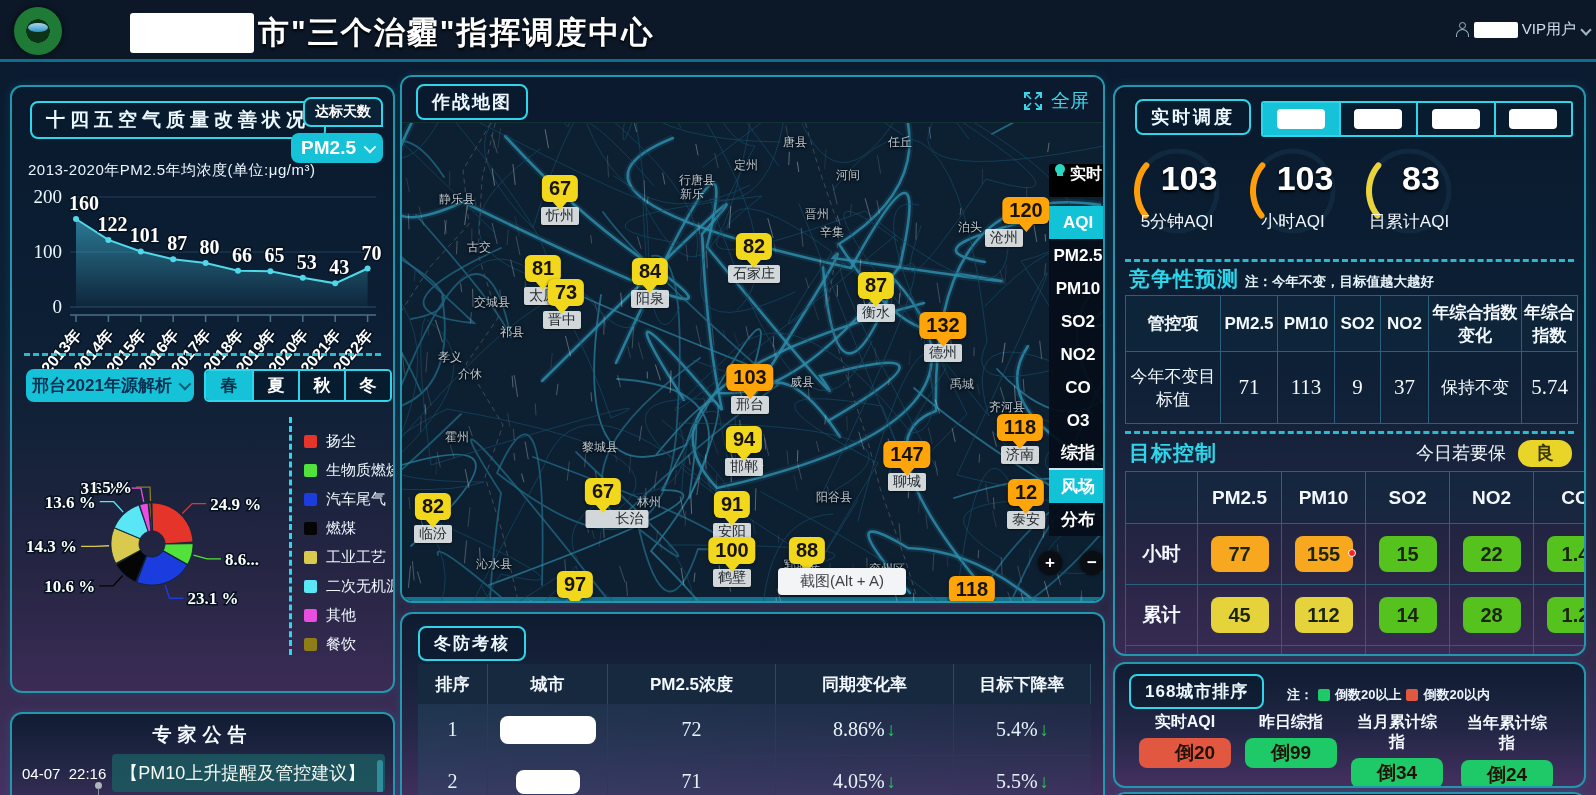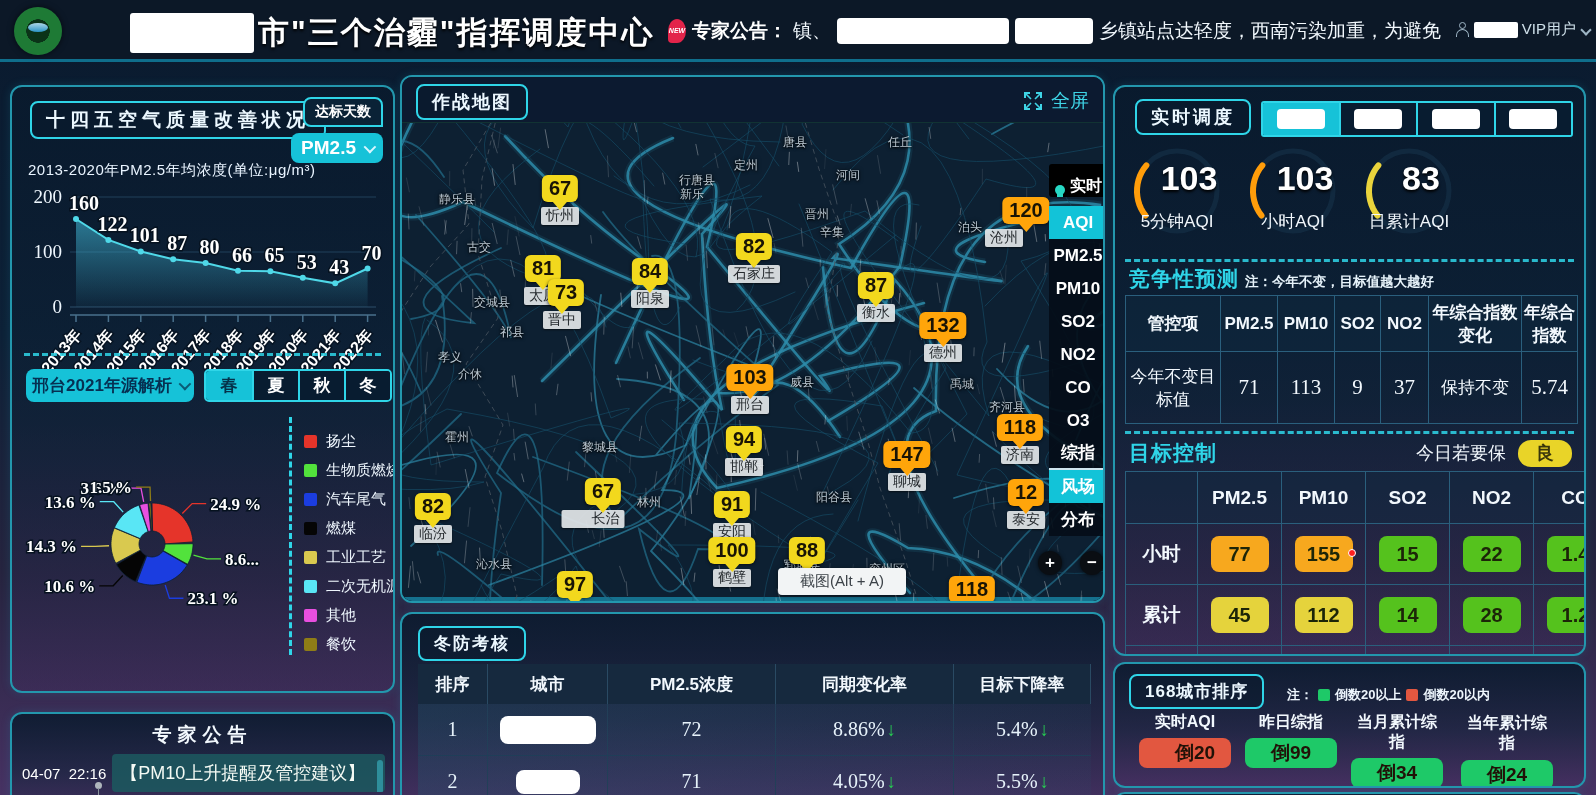--- a/index.html
+++ b/index.html
@@ -99,21 +99,21 @@
   .mk .val{display:block;min-width:32px;padding:2px 7px;border-radius:6px;text-align:center;
            font-size:20px;font-weight:bold;color:#191405;box-shadow:0 1px 3px rgba(0,0,0,.5)}
   .mk .tri{position:absolute;left:50%;top:100%;transform:translateX(-50%);width:0;height:0;
            border:7px solid transparent;border-bottom:none;border-top-width:8px}
   .mk.y .val{background:#f2d81d}.mk.y .tri{border-top-color:#f2d81d}
   .mk.o .val{background:#ffa50a}.mk.o .tri{border-top-color:#ffa50a}
   .mklabel{position:absolute;transform:translate(-50%,0);background:rgba(226,229,231,.93);color:#252a2e;
            font-size:14px;padding:0 5px;border-radius:2px;white-space:nowrap;z-index:4;
            box-shadow:0 1px 2px rgba(0,0,0,.55)}
   .rt-btn{position:absolute;left:647px;top:41px;width:58px;height:33px;background:#000;border-radius:3px;
-          z-index:10;display:flex;align-items:flex-end;justify-content:center;gap:4px;color:#fff;
+          z-index:10;display:flex;align-items:flex-start;justify-content:center;gap:4px;color:#fff;
           font-size:16px;font-weight:bold}
   .cam{width:12px;height:12px;position:relative}
   .cam i{position:absolute;left:1px;top:0;width:10px;height:10px;border-radius:50%;background:#27d8c4}
   .cam b{position:absolute;left:3px;top:9px;width:6px;height:3px;background:#27d8c4}
   #layerMenu{position:absolute;left:647px;top:83px;width:58px;z-index:10;background:rgba(4,13,24,.92)}
   .layer{height:33px;display:flex;align-items:center;justify-content:center;font-size:17px;font-weight:bold;color:#fff}
   .layer.active{background:#12c3d8}
   .layer.divided{border-bottom:2px solid #cfe4ee}
   .zoom-btn{position:absolute;width:24px;height:24px;border-radius:50%;background:#0a0e13;color:#fff;
             z-index:10;display:flex;align-items:center;justify-content:center;font-size:17px;font-weight:bold;
@@ -188,30 +188,20 @@
            font-size:19px;font-weight:bold;color:#211207}
   #panelRC{left:1113px;top:792px;width:473px;height:40px}
 </style>
 </head>
 <body>
 
 <div class="header">
   <div class="logo"></div>
   <div class="hd-blob"></div>
   <div class="hd-title">市"三个治霾"指挥调度中心</div>
-  <div class="announce">
-    <span class="new-icon">
-        <span>NEW</span>
-      </span>
-    <span class="ann-label">专家公告：</span>
-    <span class="ann-text">镇、</span>
-    <span class="ann-blob" style="width:172px"></span>
-    <span class="ann-blob" style="width:78px"></span>
-    <span class="ann-text">乡镇站点达轻度，西南污染加重，为避免</span>
-  </div>
   <div class="userbox">
     <span class="user-icon">
         <i></i>
         <b></b>
       </span>
     <span class="user-blob"></span>
     <span class="user-label">VIP用户</span>
     <span class="chev"></span>
   </div>
 </div>
@@ -841,21 +831,21 @@
       <div class="mklabel" style="left: 505px; top: 350px;">聊城</div>
       <div class="mk y" style="left: 31px; top: 397px;">
         <div class="val">82</div>
         <div class="tri"></div>
       </div>
       <div class="mklabel" style="left: 31px; top: 402px;">临汾</div>
       <div class="mk y" style="left: 201px; top: 382px;">
         <div class="val">67</div>
         <div class="tri"></div>
       </div>
-      <div class="mklabel" style="left: 191px; top: 387px; padding-left: 30px;">长治</div>
+      <div class="mklabel" style="left: 215px; top: 387px; padding-left: 30px;">长治</div>
       <div class="mk y" style="left: 330px; top: 395px;">
         <div class="val">91</div>
         <div class="tri"></div>
       </div>
       <div class="mklabel" style="left: 330px; top: 400px;">安阳</div>
       <div class="mk o" style="left: 624px; top: 383px;">
         <div class="val">12</div>
         <div class="tri"></div>
       </div>
       <div class="mklabel" style="left: 624px; top: 388px;">泰安</div>

